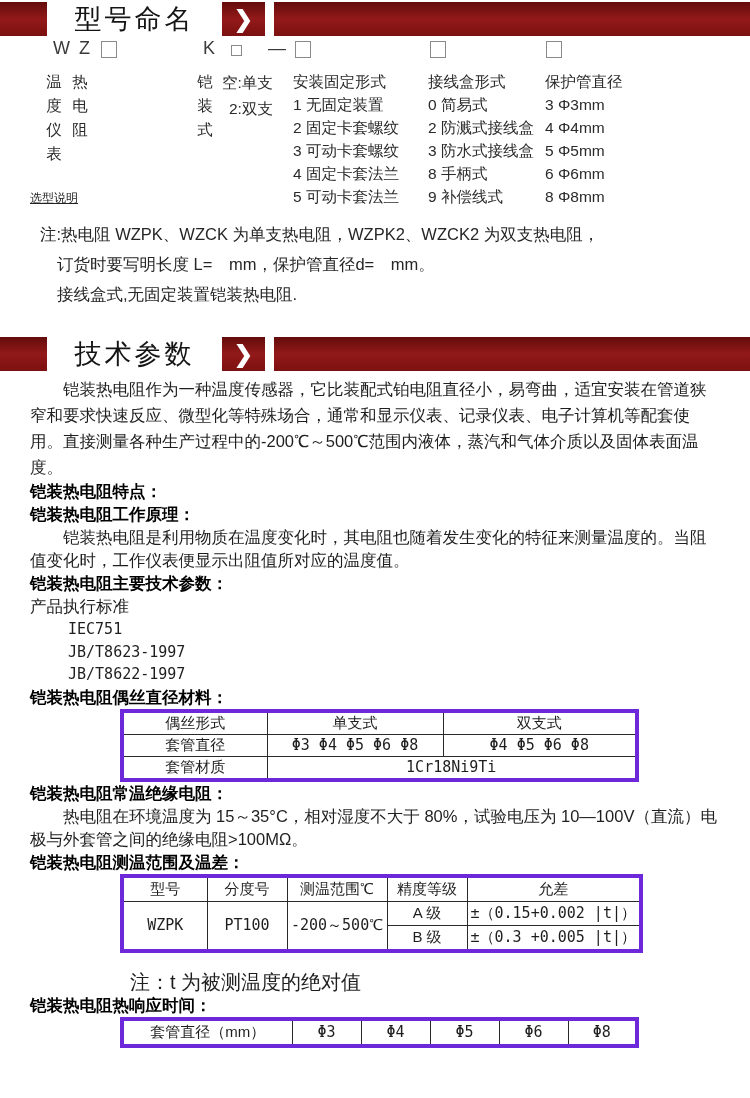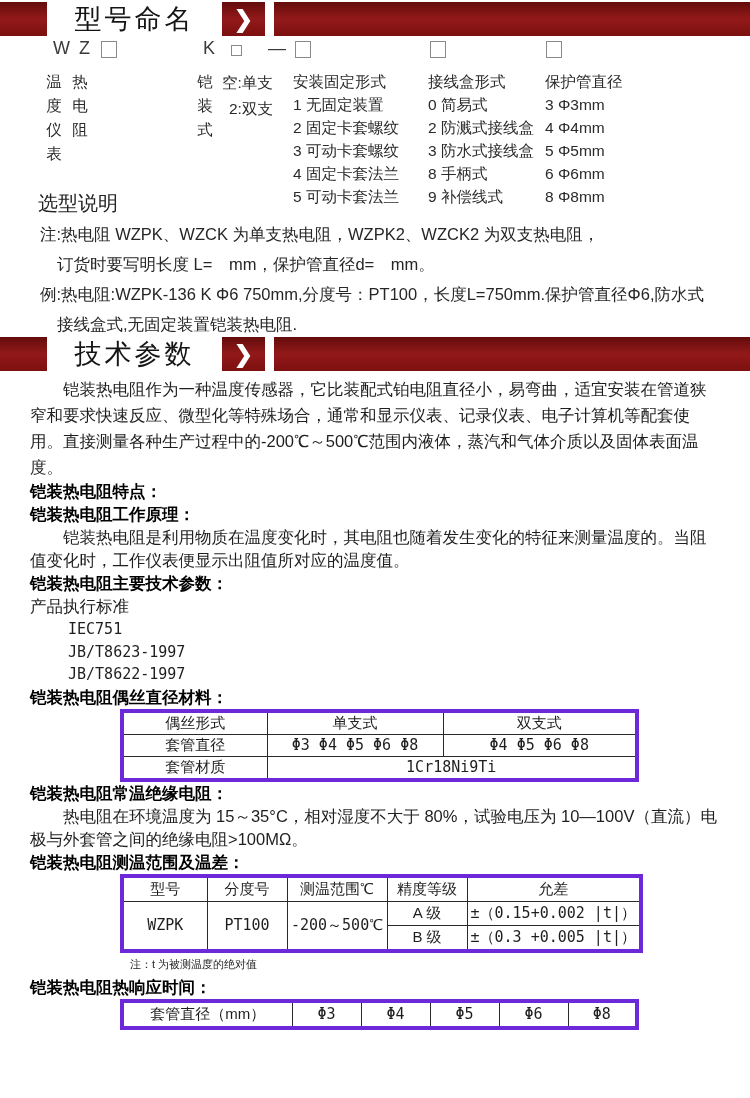--- a/index.html
+++ b/index.html
@@ -27,41 +27,41 @@
   .code-letter { position:absolute; top:0; font-size:18px; color:#3a3a3a; }
   .code-box { position:absolute; top:3px; width:14px; height:15px; border:1px solid #8a8a8a; }
   .code-box.small { top:7px; width:9px; height:9px; }
   
   #naming-cols { position:absolute; top:70px; left:0; width:750px; height:148px; font-size:15.5px; color:#2a2a2a; }
   .vcol { position:absolute; top:0; width:18px; line-height:24px; word-break:break-all; text-align:center; }
   .ncol { position:absolute; top:0; white-space:nowrap; }
   .ncol .ln { line-height:23px; }
   .ncol.wide .ln { line-height:26px; }
   .ln.indent { padding-left:7px; }
-  #selection-label { position:absolute; left:38px; top:120px; font-size:20px; color:#222; }
+  #selection-label { position:absolute; left:30px; top:120px; font-size:12px; color:#222;text-decoration:underline; }
   
   #naming-notes { position:absolute; top:219px; left:40px; width:690px; font-size:16.5px; color:#262626; }
   #naming-notes .note-line { line-height:30px; white-space:nowrap; }
   #naming-notes .cont { padding-left:17px; }
   
   #tech-body { position:absolute; top:376px; left:30px; width:692px; font-size:16.5px; color:#1e1e1e; }
   .t-par { margin:0; text-indent:2em; line-height:26px; }
   .t-head { line-height:23px; font-weight:bold; color:#000; }
   .t-line { line-height:22.5px; }
   .bullets .t-line { padding-left:20px; }
   .std-label { line-height:23px; }
   .std { line-height:22.5px; padding-left:38px; font-family:"DejaVu Sans Mono", monospace; font-size:15px; }
   .mono { font-family:"DejaVu Sans Mono", monospace; }
   
   table { border-collapse:collapse; border:4px solid #6d28d9; margin-left:90px; table-layout:fixed; }
   td { border:1px solid #2a2a2a; text-align:center; font-size:15px; padding:0 3px; white-space:nowrap; overflow:hidden; }
   #wire-table td { height:21px; }
   #range-table td { height:23px; }
   #response-table td { height:23px; }
-  .tbl-note { line-height:23px; padding-left:100px; font-size:11px; }
+  .tbl-note { line-height:23px; padding-left:100px; font-size:20px;margin-top:18px; }
 </style>
 </head>
 <body>
 
 <div id="page">
 
   <div class="banner" style="top:2px">
     <div class="b-block red"></div>
     <div class="b-title">型号命名</div>
     <div class="b-chev red">❯</div>
@@ -112,21 +112,20 @@
       <div class="ln">5 Φ5mm</div>
       <div class="ln">6 Φ6mm</div>
       <div class="ln">8 Φ8mm</div>
     </div>
     <div id="selection-label">选型说明</div>
   </div>
 
   <div id="naming-notes">
     <div class="note-line">注:热电阻 WZPK、WZCK 为单支热电阻，WZPK2、WZCK2 为双支热电阻，</div>
     <div class="note-line cont">订货时要写明长度 L=　mm，保护管直径d=　mm。</div>
-    <div class="note-line">例:热电阻:WZPK-136 K Φ6 750mm,分度号：PT100，长度L=750mm.保护管直径Φ6,防水式</div>
     <div class="note-line cont">接线盒式,无固定装置铠装热电阻.</div>
   </div>
 
   <div class="banner" style="top:337px">
     <div class="b-block red"></div>
     <div class="b-title">技术参数</div>
     <div class="b-chev red">❯</div>
     <div class="b-gap"></div>
     <div class="b-bar red"></div>
   </div>

